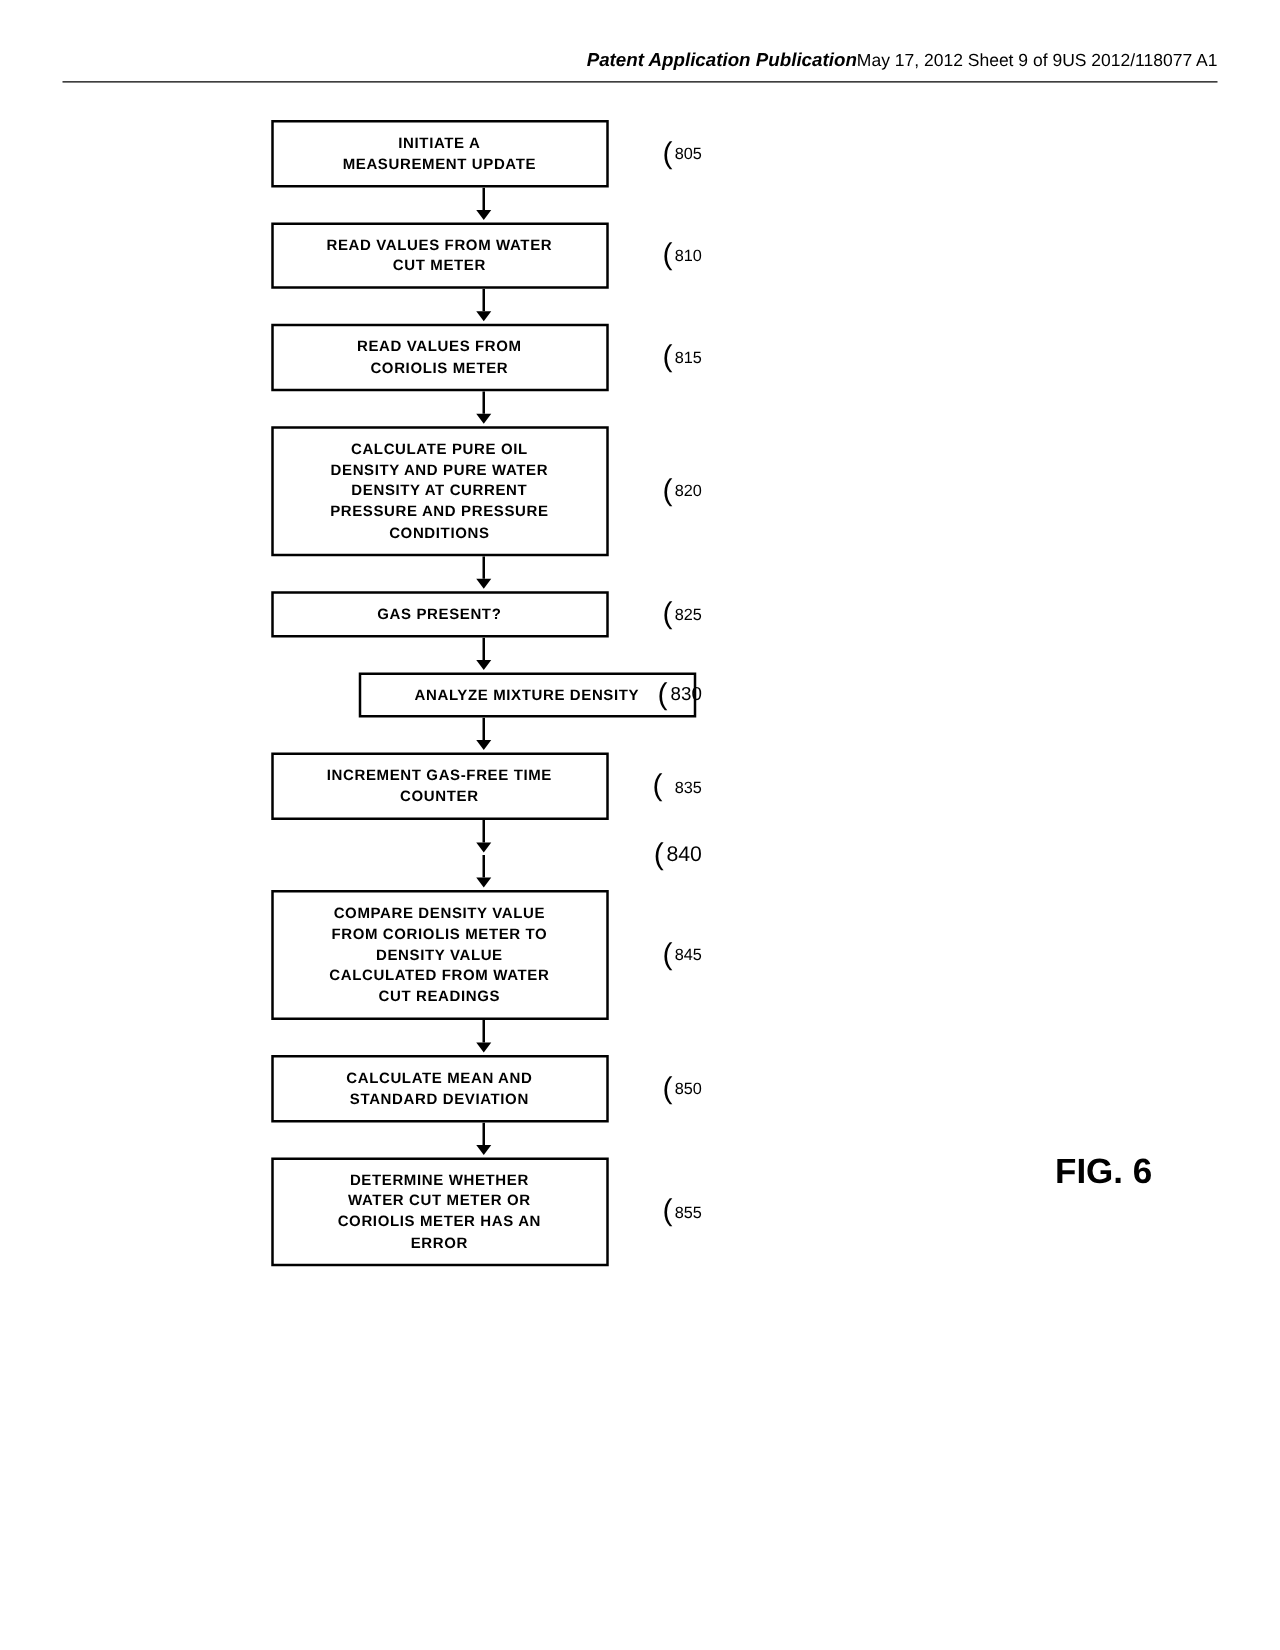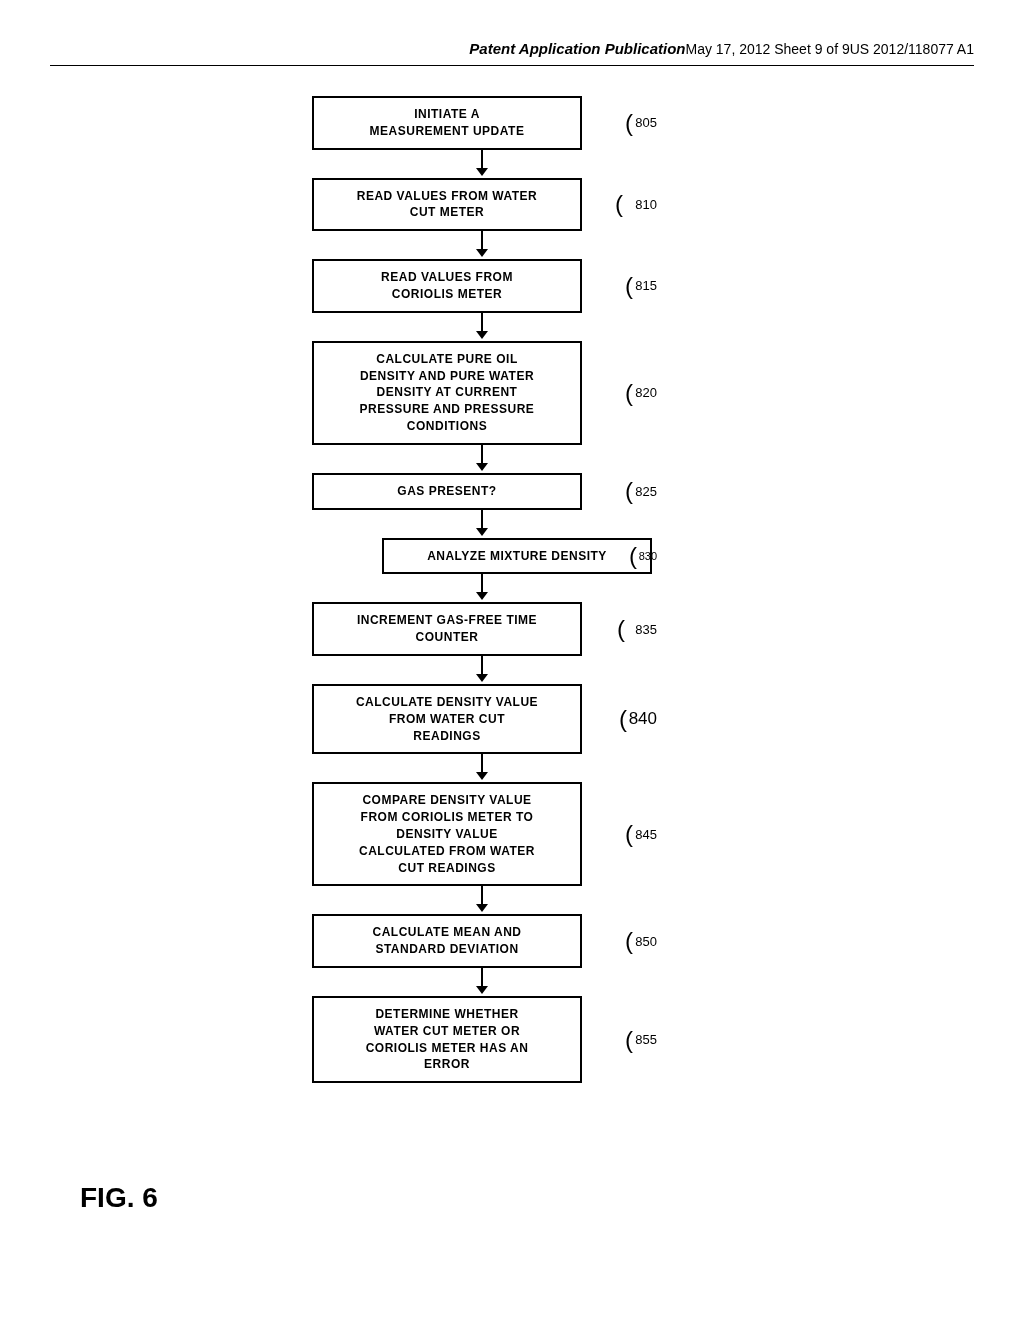--- a/index.html
+++ b/index.html
@@ -36,21 +36,21 @@
     .header-center {
       font-size: 14px;
     }
 
     .header-right {
       font-size: 14px;
     }
 
     .content {
       display: flex;
-      flex-direction: column;
+      flex-direction: row;
       gap: 31px;
     }
 
     .figure-label {
       display: flex;
       align-items: flex-end;
       padding-bottom: 60px;
       padding-left: 30px;
       font-size: 28px;
       font-weight: bold;
@@ -100,21 +100,21 @@
         </div>
         <div style="display: flex; flex-direction: column; align-items: center; width: 340px; height: 28px;">
           <div style="width: 2px; height: 18px; background: rgb(0, 0, 0);"></div>
           <div style="width: 0px; height: 0px; border-left: 6px solid transparent; border-right: 6px solid transparent; border-top: 8px solid rgb(0, 0, 0);"></div>
         </div>
         <div style="display: flex; align-items: center; position: relative; width: 340px;">
           <div class="flow-box" style="white-space: pre-line;">READ VALUES FROM WATER
 CUT METER</div>
           <div style="position: absolute; right: -5px; display: flex; align-items: center; top: 50%; transform: translateY(-50%);">
             <span style="font-size: 24px; color: rgb(0, 0, 0); line-height: 1; display: inline-block; transform: scaleX(-1); font-weight: 200;">)</span>
-            <span style="font-size: 13px; margin-left: 12px;">810</span>
+            <span style="font-size: 13px; margin-left: 2px;">810</span>
           </div>
         </div>
         <div style="display: flex; flex-direction: column; align-items: center; width: 340px; height: 28px;">
           <div style="width: 2px; height: 18px; background: rgb(0, 0, 0);"></div>
           <div style="width: 0px; height: 0px; border-left: 6px solid transparent; border-right: 6px solid transparent; border-top: 8px solid rgb(0, 0, 0);"></div>
         </div>
         <div style="display: flex; align-items: center; position: relative; width: 340px;">
           <div class="flow-box" style="white-space: pre-line;">READ VALUES FROM
 CORIOLIS METER</div>
           <div style="position: absolute; right: -5px; display: flex; align-items: center; top: 50%; transform: translateY(-50%);">
@@ -149,43 +149,40 @@
           </div>
         </div>
         <div style="display: flex; flex-direction: column; align-items: center; width: 340px; height: 28px;">
           <div style="width: 2px; height: 18px; background: rgb(0, 0, 0);"></div>
           <div style="width: 0px; height: 0px; border-left: 6px solid transparent; border-right: 6px solid transparent; border-top: 8px solid rgb(0, 0, 0);"></div>
         </div>
         <div style="display: flex; align-items: center; position: relative; width: 340px; justify-content: flex-end;">
           <div class="flow-box" style="white-space: pre-line;">ANALYZE MIXTURE DENSITY</div>
           <div style="position: absolute; right: -5px; display: flex; align-items: center; top: 50%; transform: translateY(-50%);">
             <span style="font-size: 24px; color: rgb(0, 0, 0); line-height: 1; display: inline-block; transform: scaleX(-1); font-weight: 200;">)</span>
-            <span style="font-size: 11px; margin-left: 2px;">830</span>
+            <span style="font-size: 15px; margin-left: 2px;">830</span>
           </div>
         </div>
         <div style="display: flex; flex-direction: column; align-items: center; width: 340px; height: 28px;">
           <div style="width: 2px; height: 18px; background: rgb(0, 0, 0);"></div>
           <div style="width: 0px; height: 0px; border-left: 6px solid transparent; border-right: 6px solid transparent; border-top: 8px solid rgb(0, 0, 0);"></div>
         </div>
         <div style="display: flex; align-items: center; position: relative; width: 340px;">
           <div class="flow-box" style="white-space: pre-line;">INCREMENT GAS-FREE TIME
 COUNTER</div>
           <div style="position: absolute; right: -5px; display: flex; align-items: center; top: 50%; transform: translateY(-50%);">
             <span style="font-size: 24px; color: rgb(0, 0, 0); line-height: 1; display: inline-block; transform: scaleX(-1); font-weight: 200;">)</span>
             <span style="font-size: 13px; margin-left: 10px;">835</span>
           </div>
         </div>
         <div style="display: flex; flex-direction: column; align-items: center; width: 340px; height: 28px;">
           <div style="width: 2px; height: 18px; background: rgb(0, 0, 0);"></div>
           <div style="width: 0px; height: 0px; border-left: 6px solid transparent; border-right: 6px solid transparent; border-top: 8px solid rgb(0, 0, 0);"></div>
         </div>
         <div style="display: flex; align-items: center; position: relative; width: 340px;">
-          <div class="flow-box" style="white-space: pre-line;">CALCULATE DENSITY VALUE
-FROM WATER CUT
-READINGS</div>
           <div style="position: absolute; right: -5px; display: flex; align-items: center; top: 50%; transform: translateY(-50%);">
             <span style="font-size: 24px; color: rgb(0, 0, 0); line-height: 1; display: inline-block; transform: scaleX(-1); font-weight: 200;">)</span>
             <span style="font-size: 17px; margin-left: 2px;">840</span>
           </div>
         </div>
         <div style="display: flex; flex-direction: column; align-items: center; width: 340px; height: 28px;">
           <div style="width: 2px; height: 18px; background: rgb(0, 0, 0);"></div>
           <div style="width: 0px; height: 0px; border-left: 6px solid transparent; border-right: 6px solid transparent; border-top: 8px solid rgb(0, 0, 0);"></div>
         </div>
         <div style="display: flex; position: relative; width: 340px;">

